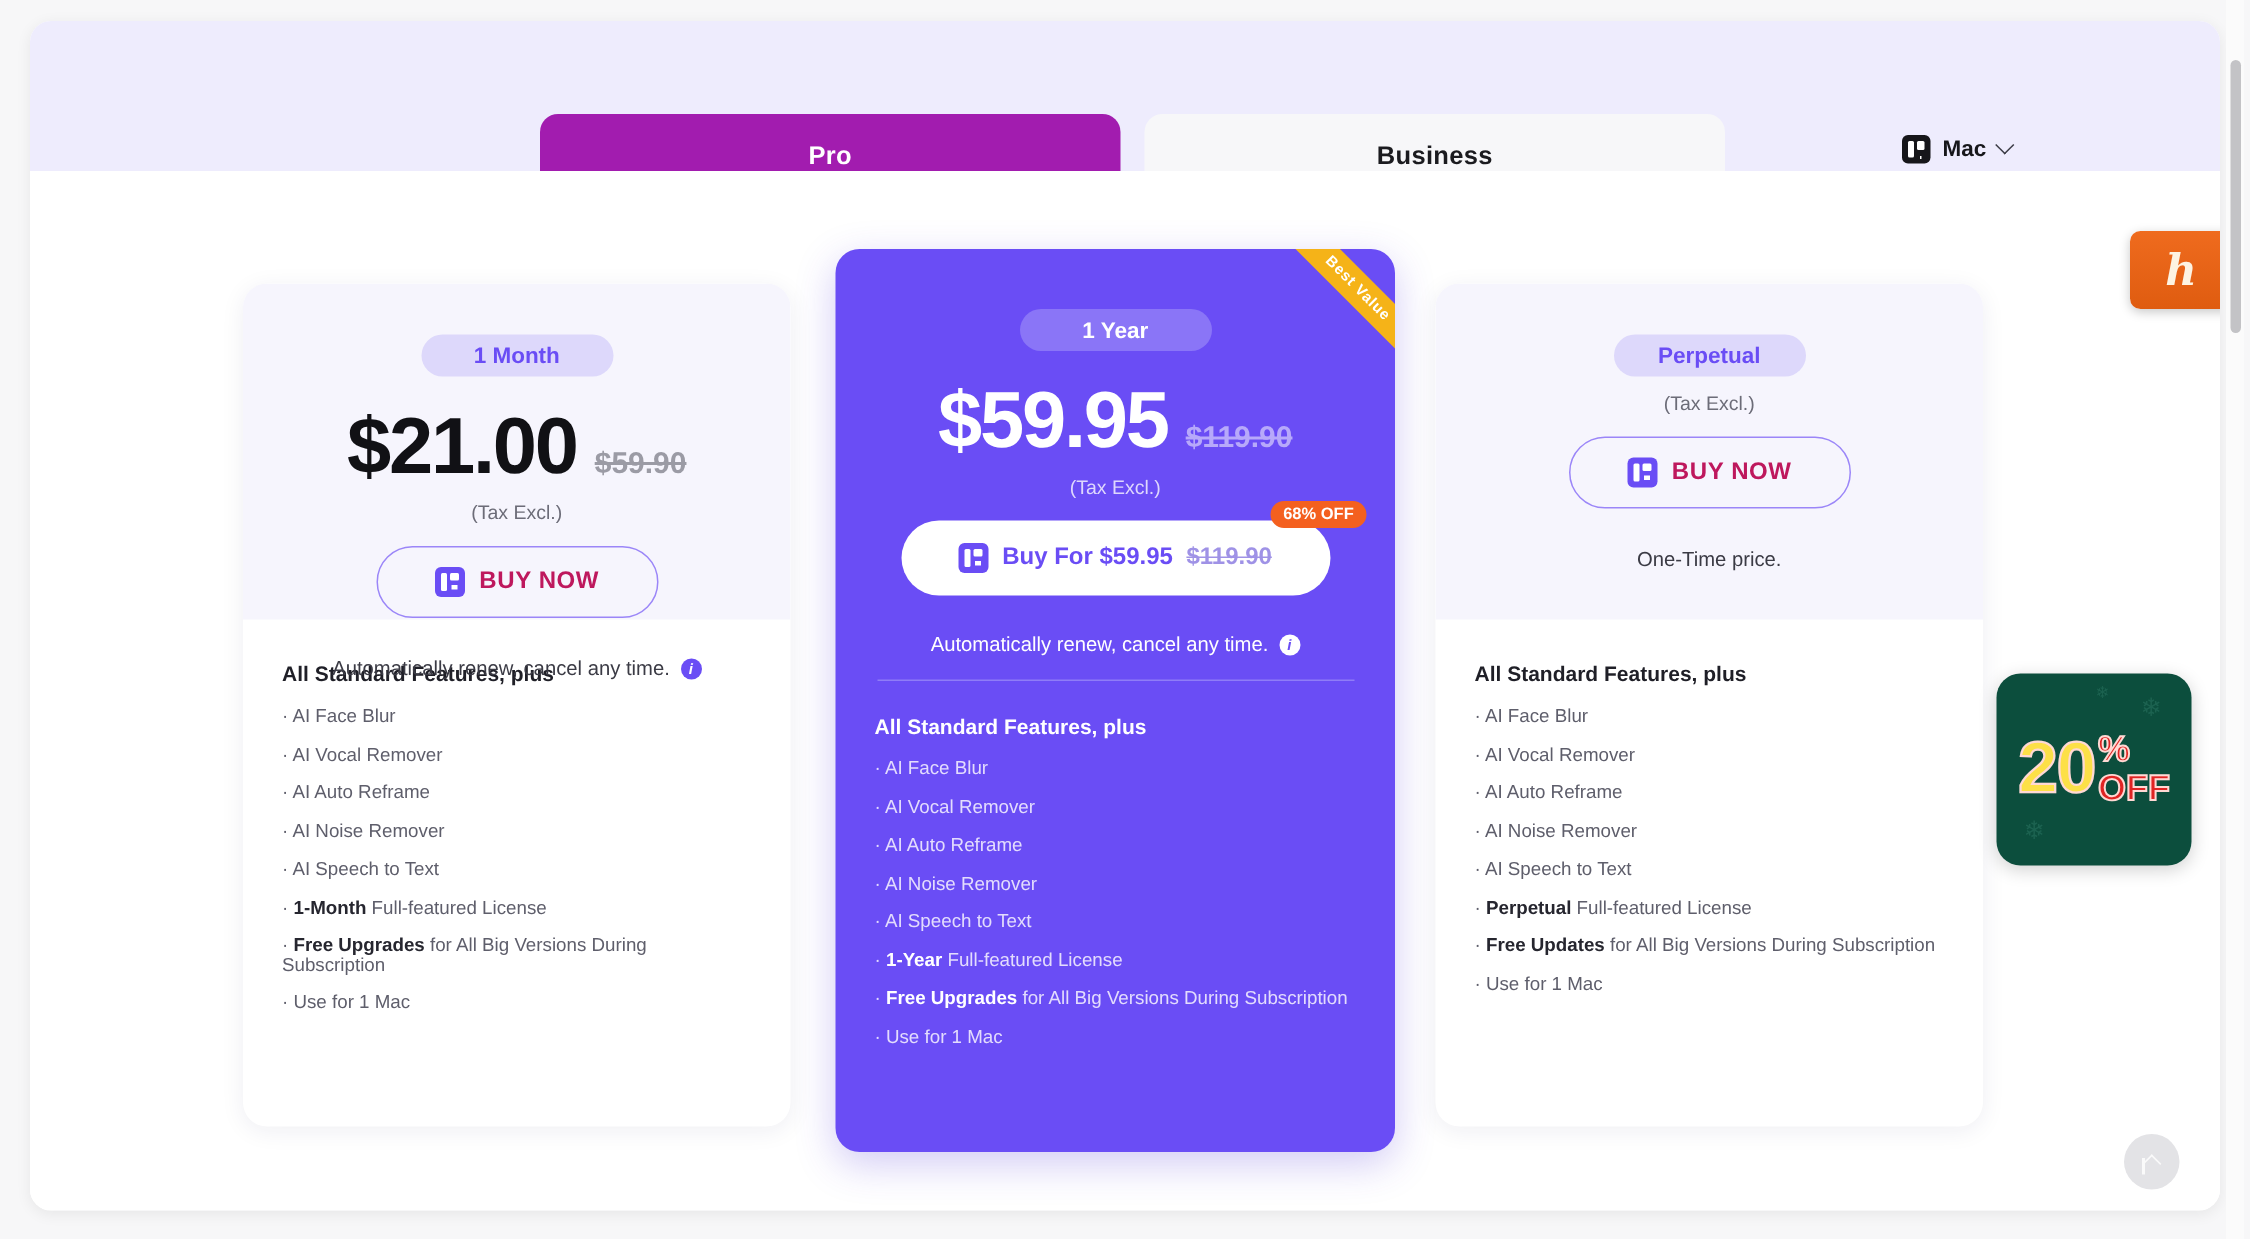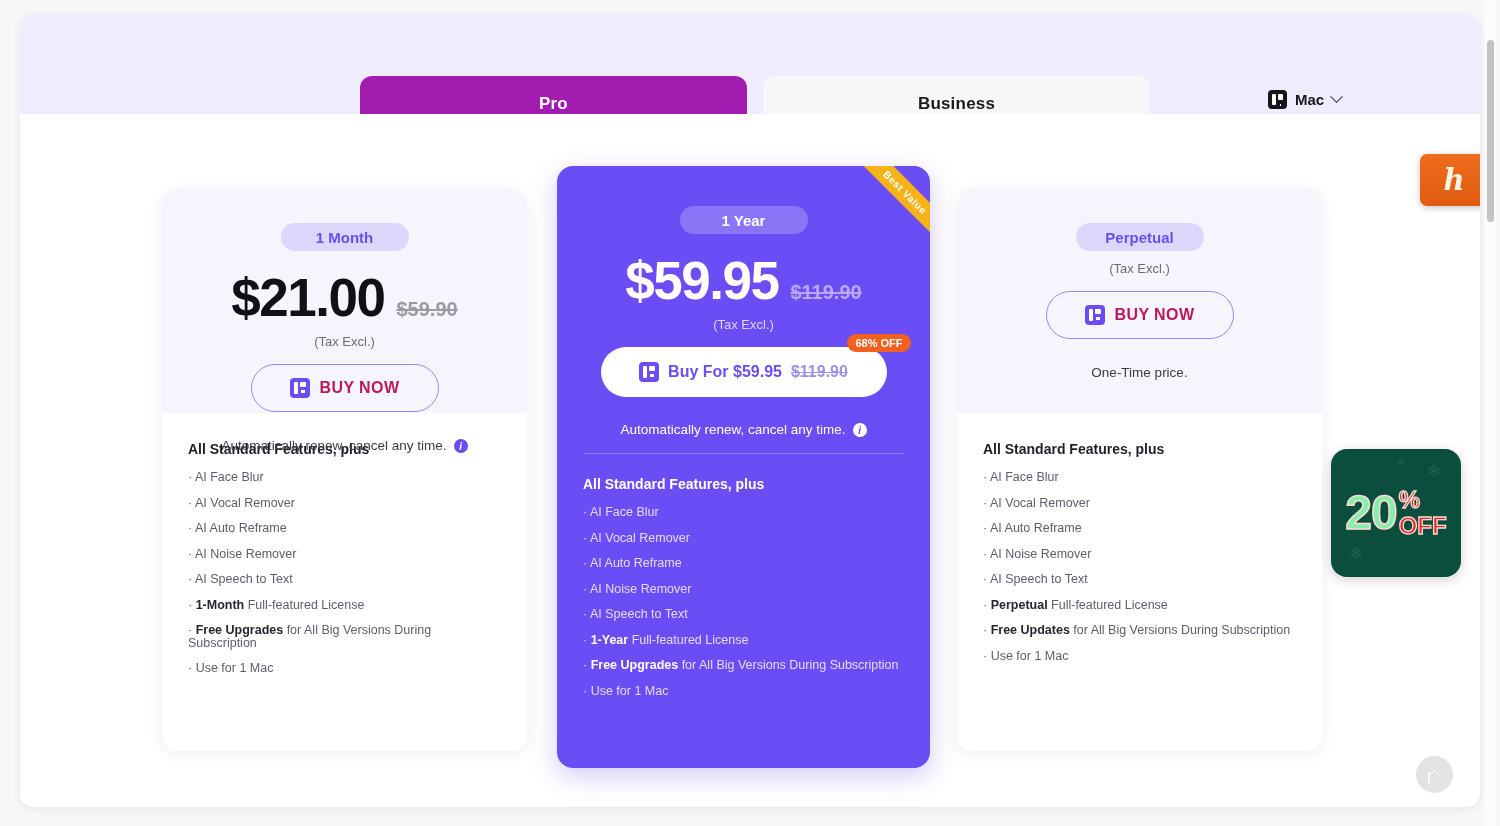--- a/index.html
+++ b/index.html
@@ -358,21 +358,21 @@
     left: 0; top: 0;
     width: 130px; height: 128px;
     display: flex;
     align-items: center;
     justify-content: center;
     gap: 2px;
   }
   .promo-num {
     font-size: 48px;
     font-weight: 800;
-    color: #86efac;
+    color: #fde047;
     letter-spacing: -1px;
     -webkit-text-stroke: 1.5px #ffd9d4;
     line-height: 1;
   }
   .promo-sub { display: flex; flex-direction: column; line-height: 1; }
   .promo-pct {
     font-size: 24px; font-weight: 800; color: #e02423;
     -webkit-text-stroke: 1.3px #ffd9d4;
   }
   .promo-off {

